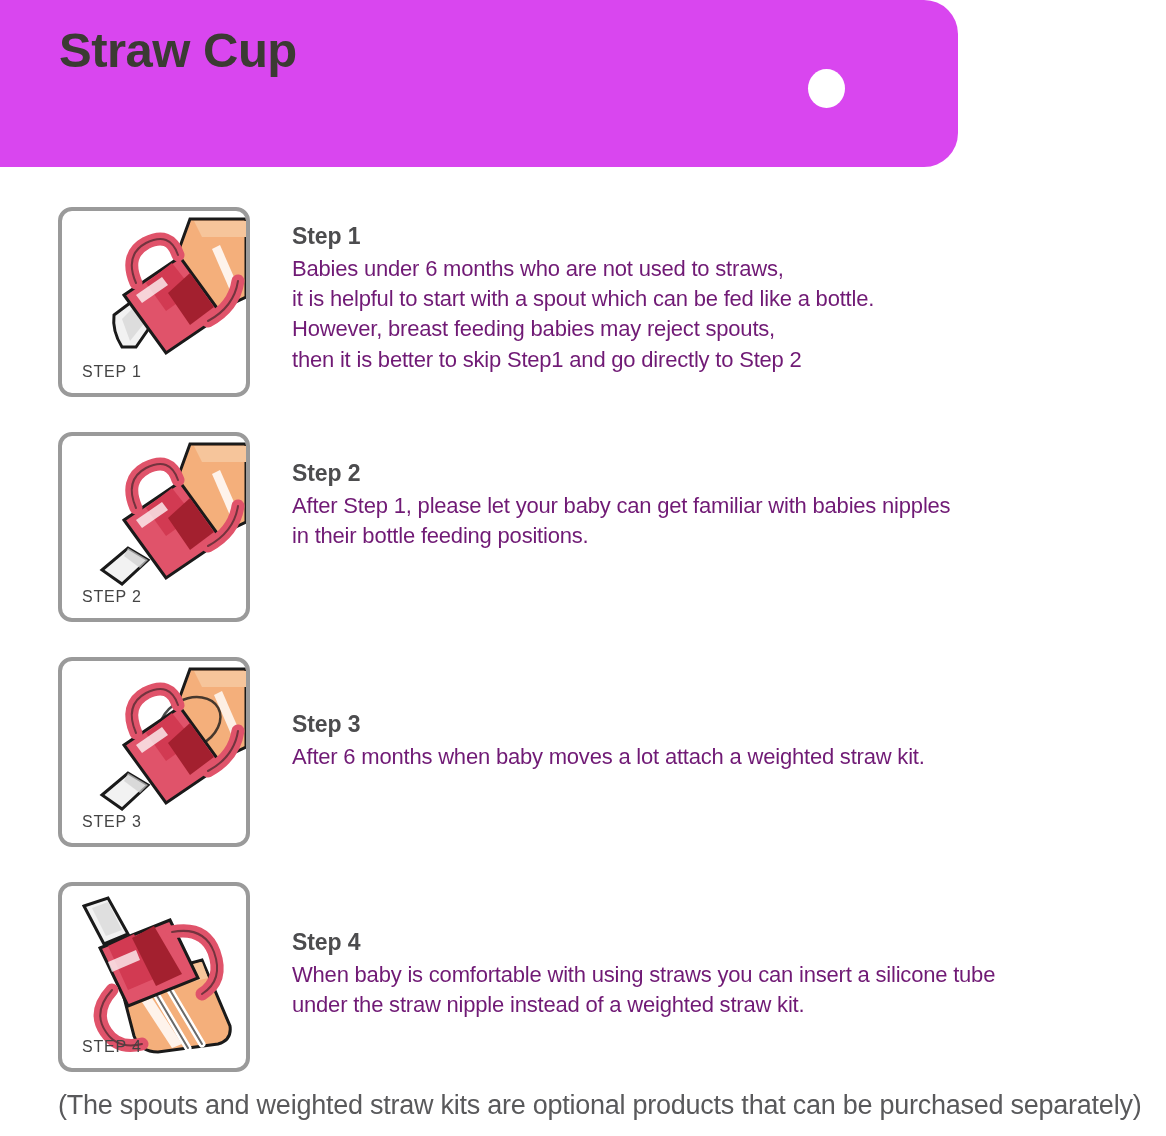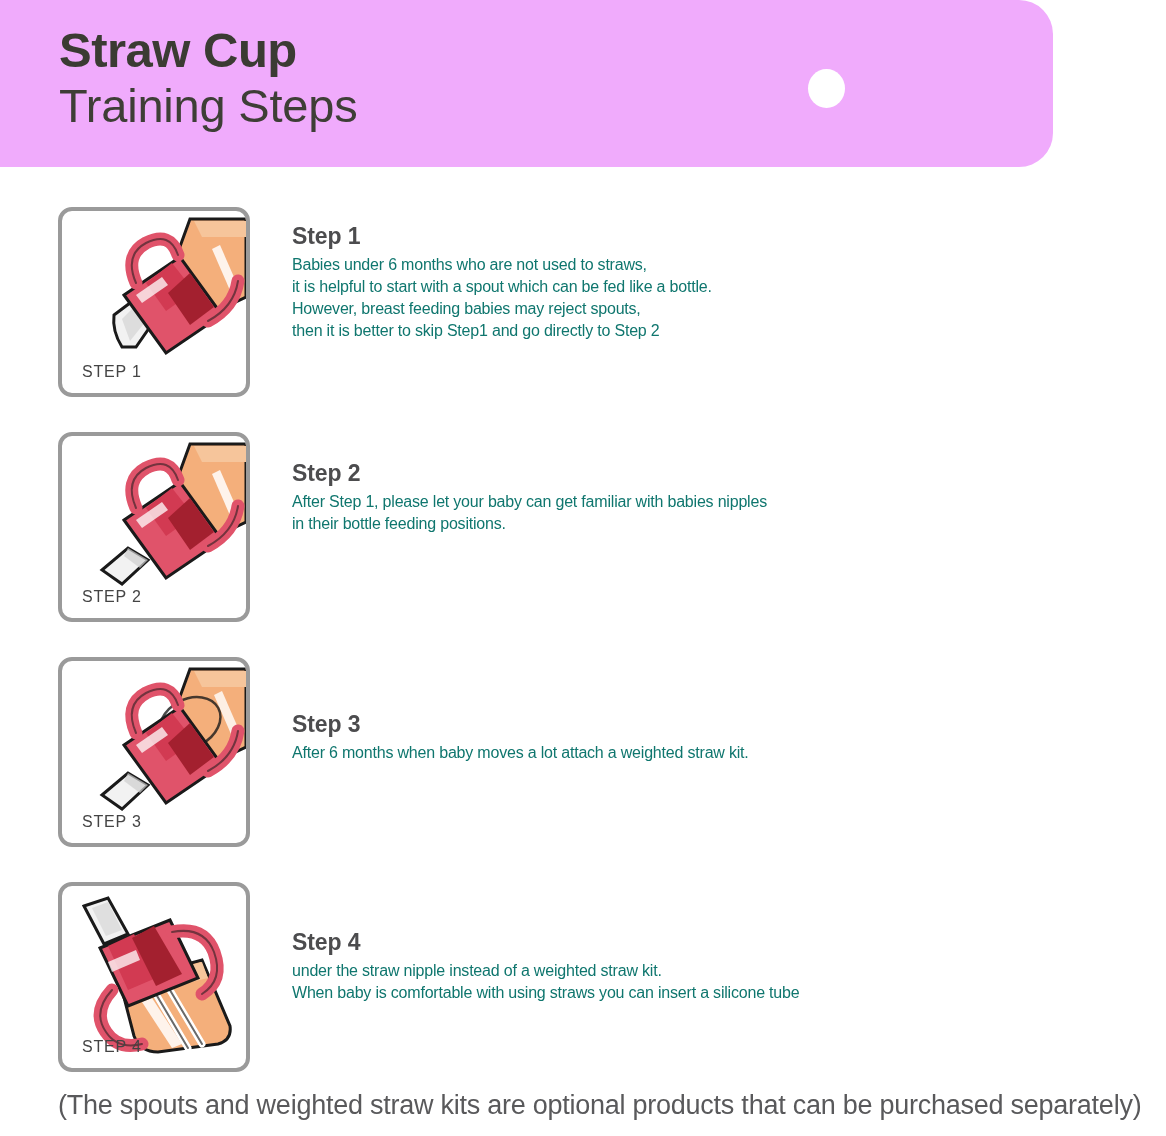--- a/index.html
+++ b/index.html
@@ -17,23 +17,23 @@
     width: 1166px;
     height: 1136px;
     background: #ffffff;
   }
 
   
   .header-tag {
     position: absolute;
     left: 0;
     top: 0;
-    width: 1053px;
+    width: 958px;
     height: 167px;
-    background: #f0abfc;
+    background: #d946ef;
     border-top-right-radius: 34px;
     border-bottom-right-radius: 34px;
   }
 
   .header-hole {
     position: absolute;
     left: 808px;
     top: 69px;
     width: 37px;
     height: 39px;
@@ -119,23 +119,23 @@
   .step-heading {
     font-size: 23px;
     font-weight: bold;
     color: #4c4c4e;
     line-height: 1.25;
     letter-spacing: -0.1px;
     margin-bottom: 3px;
   }
 
   .step-line {
-    font-size: 16px;
+    font-size: 22px;
     font-weight: normal;
-    color: #0f766e;
+    color: #701a75;
     line-height: 1.38;
     letter-spacing: -0.2px;
     white-space: nowrap;
   }
 
   
   .footer-note {
     position: absolute;
     left: 58px;
     top: 1090px;
@@ -147,21 +147,20 @@
 </style>
 </head>
 <body>
 
 <div id="page">
 
   <div class="header-tag">
     <div class="header-hole"></div>
     <div class="header-titles">
       <span class="title-main">Straw Cup</span>
-      <span class="title-sub">Training Steps</span>
     </div>
   </div>
 
   <div class="steps">
 
     <div class="step-row" style="top:40px;">
       <div class="step-box" style="top:0;">
         <svg class="step-box-art" viewBox="0 0 184 182">
 
           <g>
@@ -291,22 +290,22 @@
 
           <path d="M110 46 Q142 40 152 66 Q162 94 140 108" fill="none" stroke="#E0536A" stroke-width="13" stroke-linecap="round"></path>
           <path d="M110 46 Q142 40 152 66 Q162 94 140 108" fill="none" stroke="#1A1A1A" stroke-width="2" stroke-linecap="round" opacity="0.55"></path>
           <path d="M50 104 Q30 126 44 146 Q56 164 80 158" fill="none" stroke="#E0536A" stroke-width="13" stroke-linecap="round"></path>
           <path d="M50 104 Q30 126 44 146 Q56 164 80 158" fill="none" stroke="#1A1A1A" stroke-width="2" stroke-linecap="round" opacity="0.55"></path>
         </svg>
         <span class="step-box-label">STEP 4</span>
       </div>
       <div class="step-text" style="top:46px;">
         <div class="step-heading">Step 4</div>
+        <div class="step-line">When baby is comfortable with using straws you can insert a silicone tube</div>
         <div class="step-line">under the straw nipple instead of a weighted straw kit.</div>
-        <div class="step-line">When baby is comfortable with using straws you can insert a silicone tube</div>
       </div>
     </div>
 
   </div>
 
   <div class="footer-note">(The spouts and weighted straw kits are optional products that can be purchased separately)</div>
 
 </div>
 
 </body></html>

